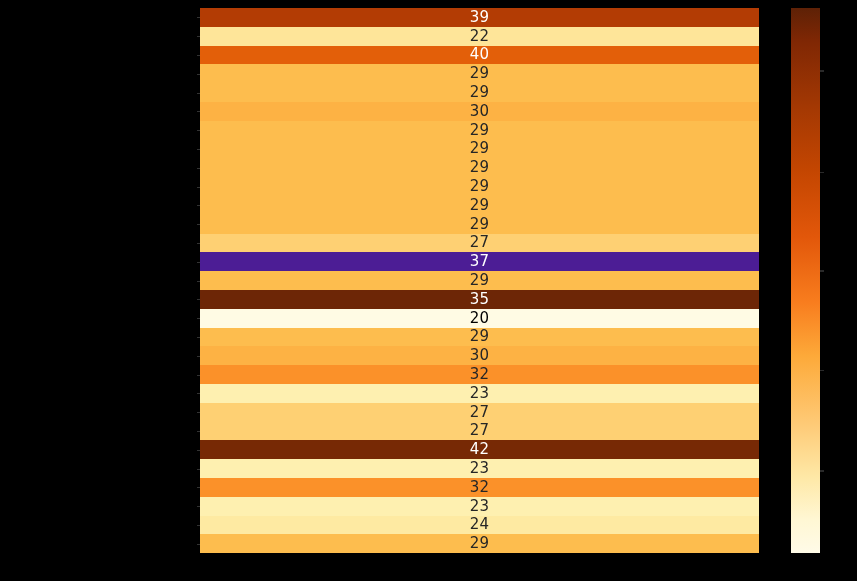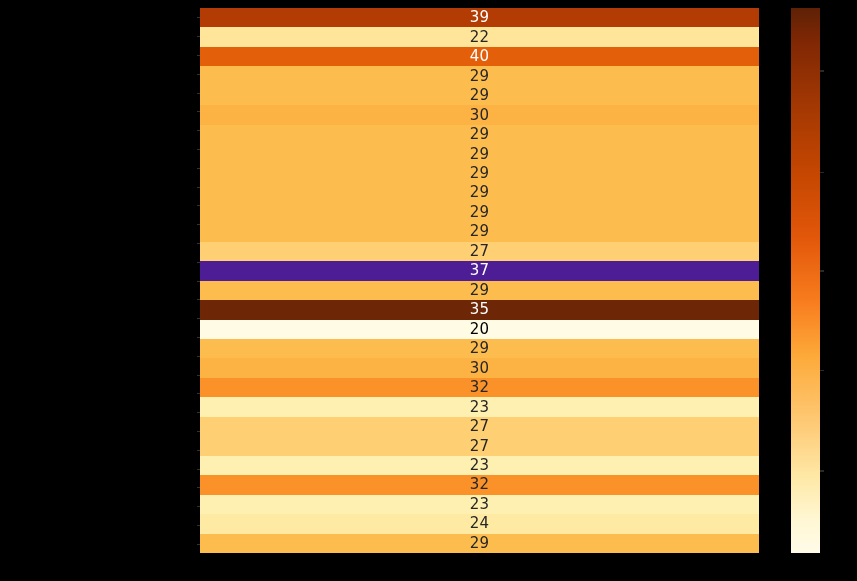--- a/index.html
+++ b/index.html
@@ -344,20 +344,23 @@
       </div>
       <div class="heat-row" style="background: rgb(254, 240, 176);">
         <span class="cell-annot" style="color: rgb(38, 38, 38);">23</span>
       </div>
       <div class="heat-row" style="background: rgb(254, 208, 115);">
         <span class="cell-annot" style="color: rgb(38, 38, 38);">27</span>
       </div>
       <div class="heat-row" style="background: rgb(254, 208, 115);">
         <span class="cell-annot" style="color: rgb(38, 38, 38);">27</span>
       </div>
+      <div class="heat-row" style="background: rgb(119, 41, 5);">
+        <span class="cell-annot" style="color: rgb(255, 255, 255);">42</span>
+      </div>
       <div class="heat-row" style="background: rgb(254, 240, 176);">
         <span class="cell-annot" style="color: rgb(38, 38, 38);">23</span>
       </div>
       <div class="heat-row" style="background: rgb(251, 145, 41);">
         <span class="cell-annot" style="color: rgb(38, 38, 38);">32</span>
       </div>
       <div class="heat-row" style="background: rgb(254, 240, 176);">
         <span class="cell-annot" style="color: rgb(38, 38, 38);">23</span>
       </div>
       <div class="heat-row" style="background: rgb(254, 234, 162);">

